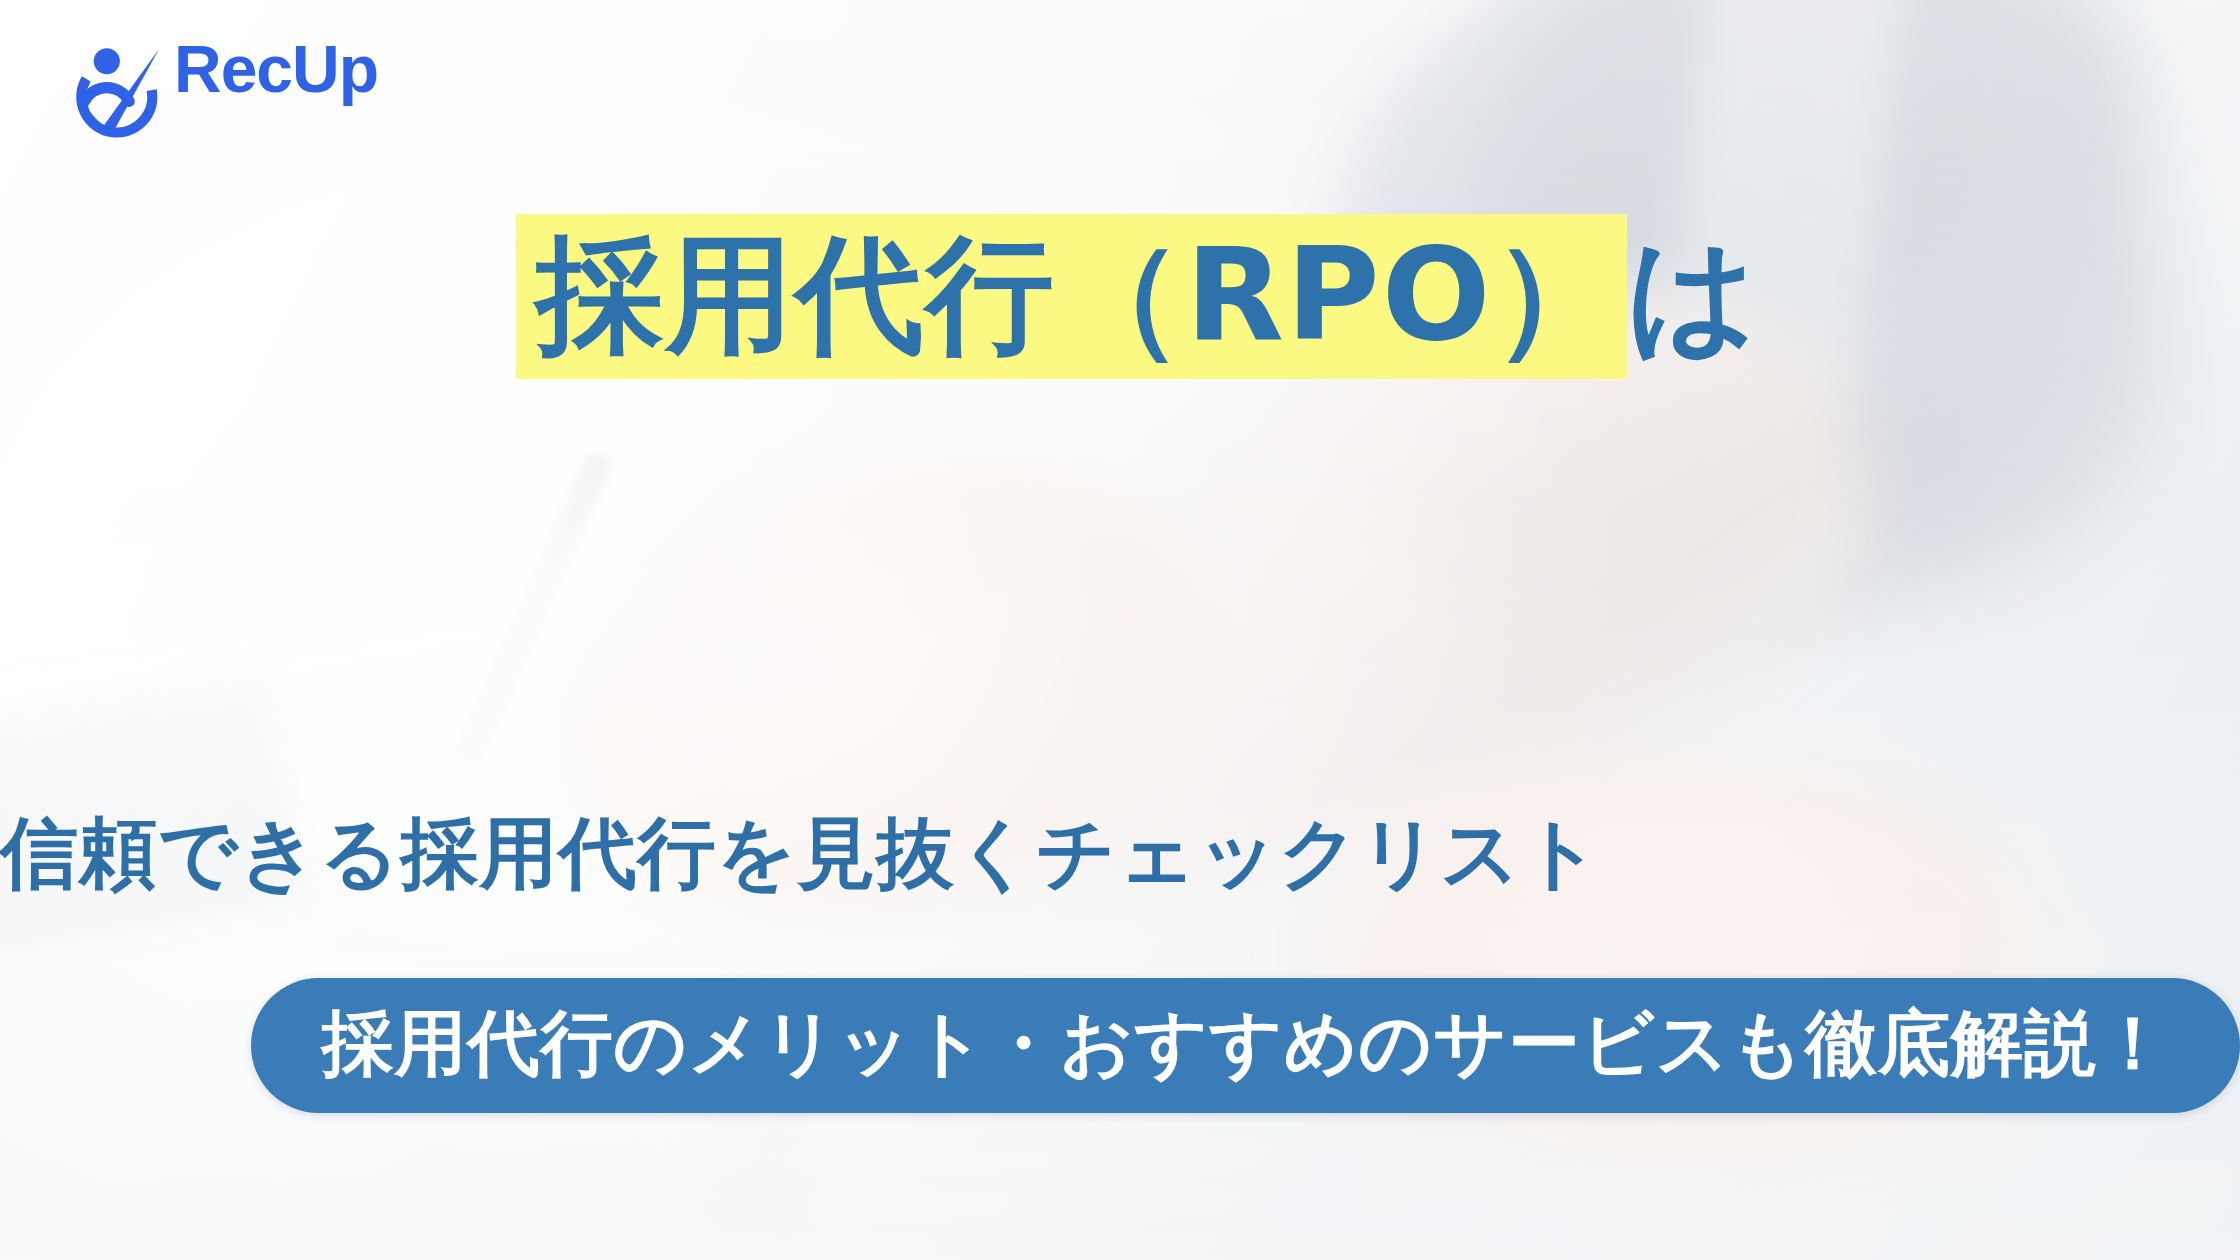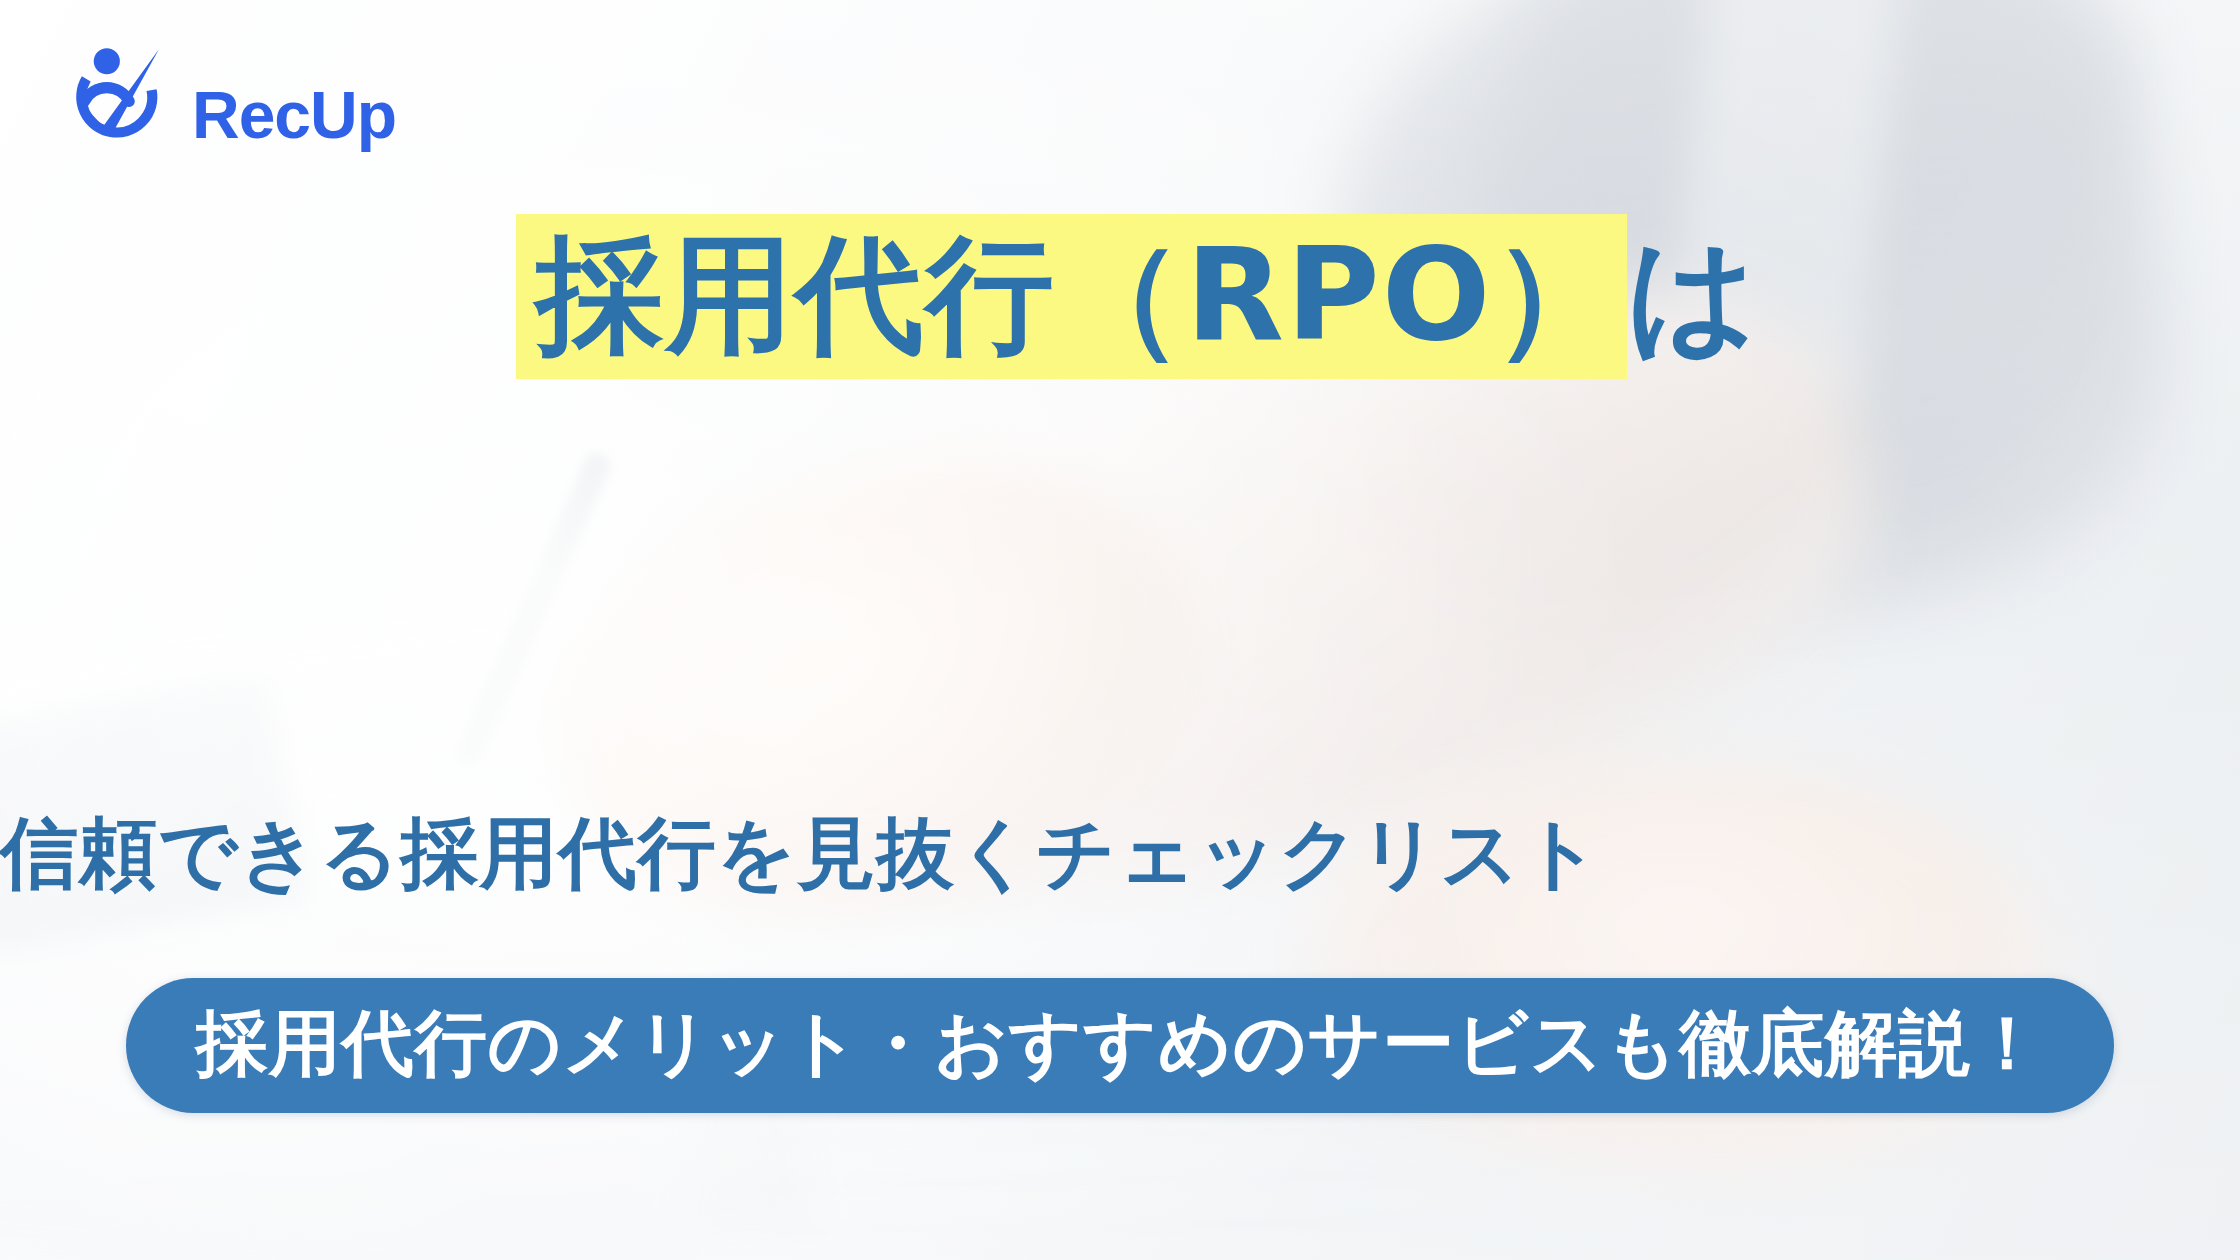--- a/index.html
+++ b/index.html
@@ -106,21 +106,21 @@
       radial-gradient(ellipse 1100px 820px at 24% 46%,rgba(255,255,255,.88) 0%,rgba(255,255,255,.52) 48%,rgba(255,255,255,.12) 100%),
       linear-gradient(180deg,rgba(255,255,255,.55) 0%,rgba(255,255,255,.28) 40%,rgba(255,255,255,.46) 100%);
   }
 
   
   #content { position:absolute; inset:0; }
 
   
   .logo-row{
     position:absolute; left:62px; top:36px;
-    display:flex; align-items:flex-end; gap:18px;
+    display:flex; align-items:flex-start; 
   }
   .logo-mark{ width:112px; height:112px; display:block; }
   .logo-text{
     font-size:66px; font-weight:700; letter-spacing:-1px;
     color:#2f62e6; line-height:1;
     font-family:"Liberation Sans","DejaVu Sans",sans-serif;
   }
 
   
   .headline{
@@ -150,21 +150,21 @@
     font-weight:700;
     font-size:78px;
     color:#2f6fa8;
     letter-spacing:1px;
     white-space:nowrap;
   }
 
   
   .pill-wrap{
     position:absolute; left:0; right:0; top:978px;
-    display:flex; justify-content:center;
+    display:flex; justify-content:flex-end;
   }
   .pill{
     background:#3a7cb8;
     border-radius:70px;
     padding:26px 70px 30px 70px;
     min-width:1930px;
     text-align:center;
     box-shadow:0 2px 10px rgba(40,80,130,.18);
   }
   .pill-text{

